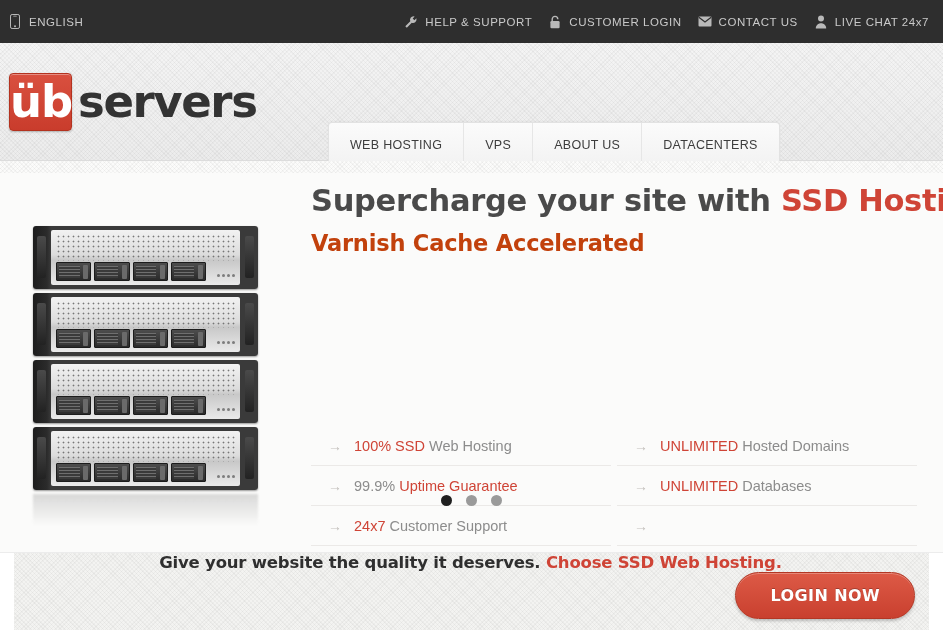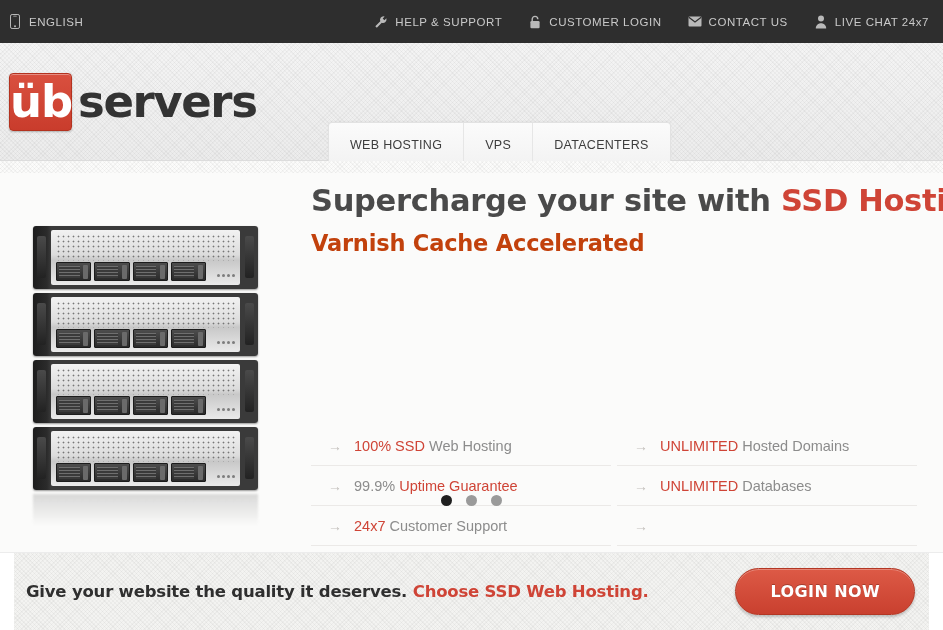--- a/index.html
+++ b/index.html
@@ -19,21 +19,21 @@
     display: flex;
     align-items: center;
     padding: 0 14px 0 8px;
     position: relative;
   }
   .topbar-left { display: flex; }
   .topbar-right {
     margin-left: auto;
     display: flex;
     align-items: center;
-    gap: 26px;
+    gap: 16px;
   }
   .tb-item {
     display: flex;
     align-items: center;
     gap: 7px;
     color: #c9c9c9;
     font-size: 11.5px;
     letter-spacing: .55px;
     font-weight: 400;
     cursor: pointer;
@@ -264,20 +264,21 @@
     right: 14px;
     top: 553px;
     height: 77px;
     background:
       repeating-linear-gradient(45deg, rgba(0,0,0,.035) 0 1px, rgba(0,0,0,0) 1px 3px),
       repeating-linear-gradient(-45deg, rgba(0,0,0,.03) 0 1px, rgba(0,0,0,0) 1px 3px),
       #f3f3f1;
     display: flex;
     align-items: center;
     padding: 0 14px 0 12px;
+    flex-direction: column;
   }
   .cta-text {
     font-size: 16.5px;
     font-weight: bold;
     color: #2f2f2f;
     letter-spacing: -.2px;
     font-family: "DejaVu Sans", sans-serif;
   }
   .cta-text .accent { color: #cf4436; }
   .signup-btn {
@@ -358,20 +359,23 @@
   </div>
 
   <div class="nav">
     <div class="nav-item">
       <span>WEB HOSTING</span>
     </div>
     <div class="nav-item">
       <span>VPS</span>
     </div>
     <div class="nav-item">
+      <span>ABOUT US</span>
+    </div>
+    <div class="nav-item">
       <span>DATACENTERS</span>
     </div>
   </div>
 </div>
 
 <div class="hero">
   <div class="hero-texture"></div>
 
   <div class="server-img">
     <div class="rack">

